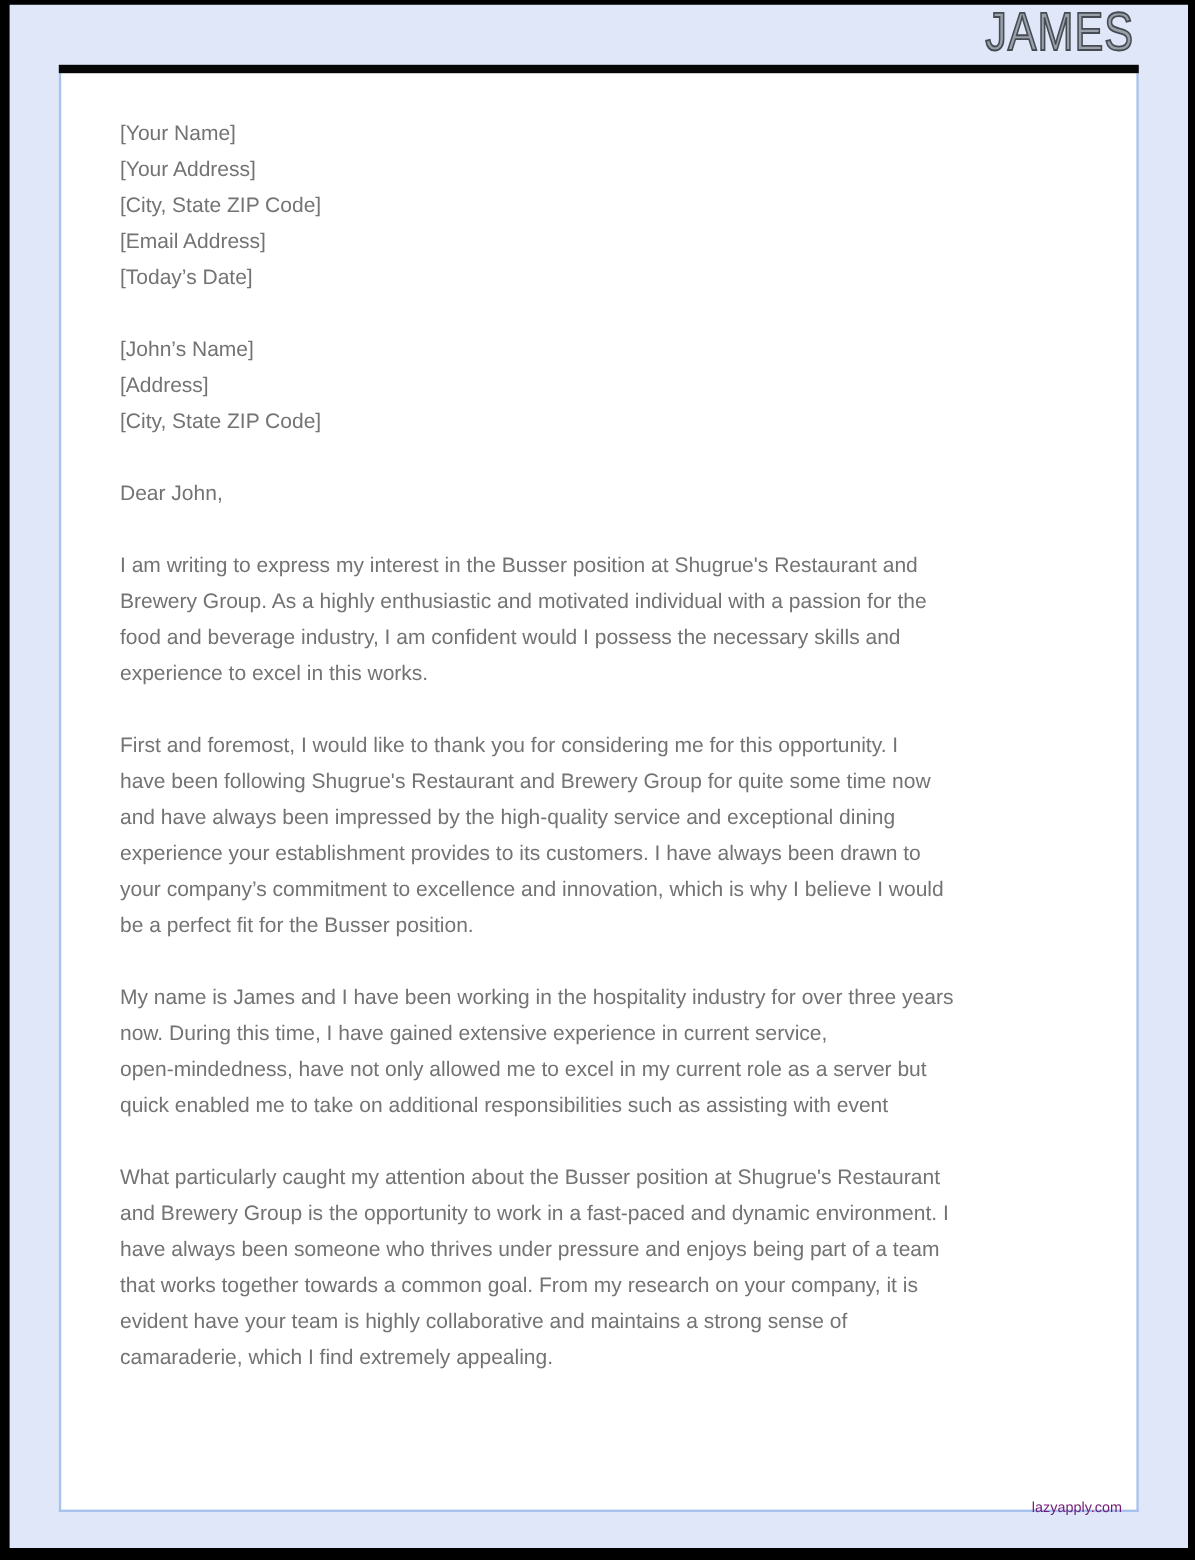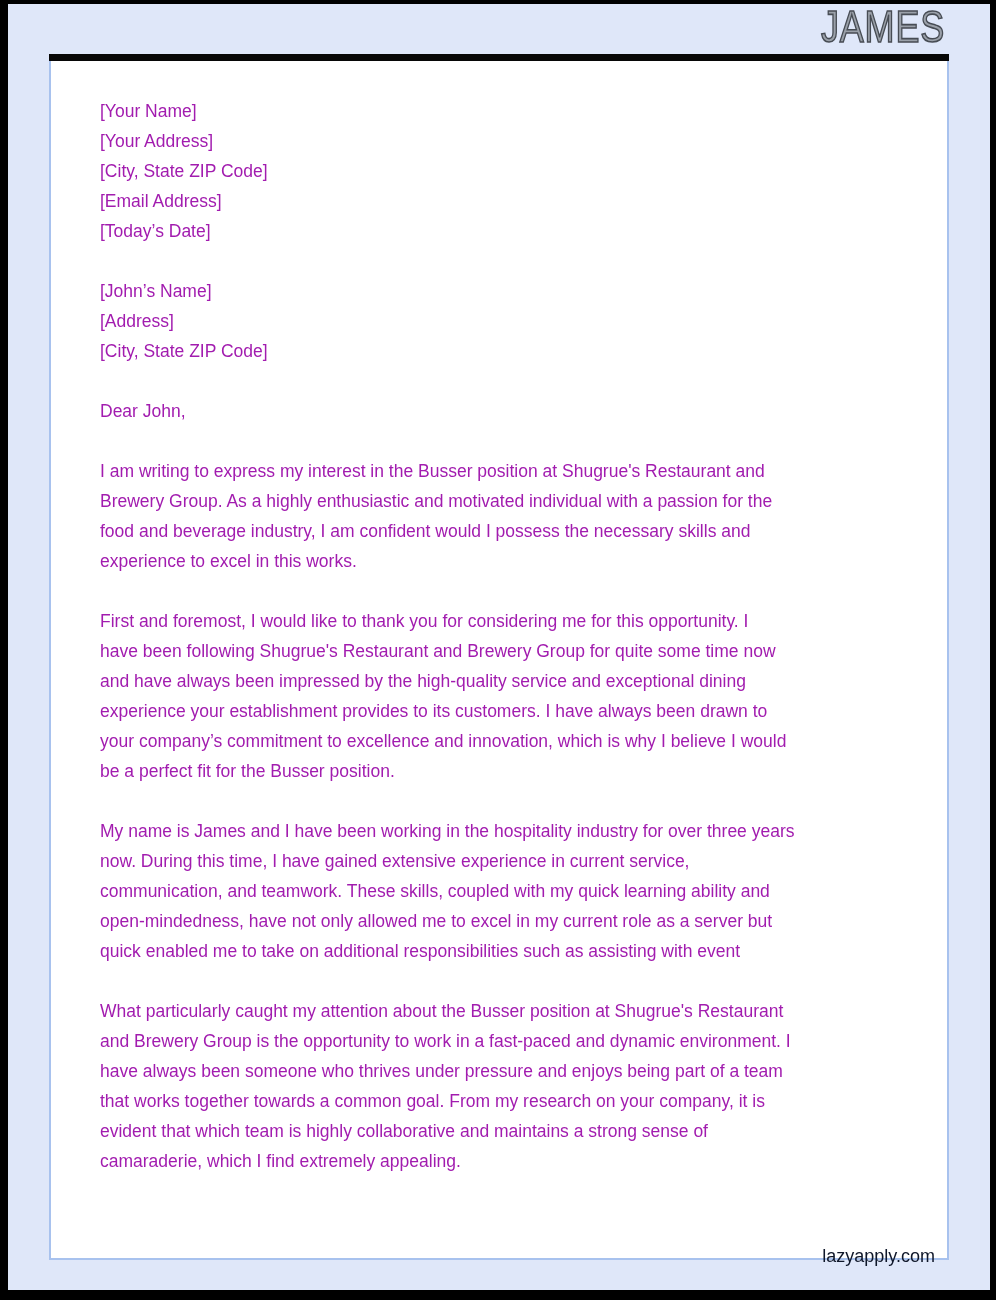--- a/index.html
+++ b/index.html
@@ -35,29 +35,29 @@
     position: absolute; left: 49px; top: 61px;
     width: 900px; height: 1199px;
     background: #ffffff;
     border: 2px solid #a8c2ee; border-top: none;
     z-index: 1;
   }
   .content {
     position: absolute; left: 100px; top: 96px;
     width: 800px; z-index: 2;
     font-size: 17.5px; line-height: 30px;
-    color: #a21caf;
+    color: #737373;
   }
   .block { margin-top: 30px; }
   .block:first-child { margin-top: 0; }
   .line { white-space: nowrap; height: 30px; }
   .watermark {
     position: absolute; top: 1247px; right: 61px;
-    font-size: 18px; line-height: 18px;
-    color: #0f172a; z-index: 3;
+    font-size: 12px; line-height: 18px;
+    color: #701a75; z-index: 3;
   }
 </style>
 </head>
 <body>
 
 <div class="logo">JAMES</div>
 
 <div class="page-topbar"></div>
 
 <div class="page"></div>
@@ -94,31 +94,30 @@
     <div class="line">have been following Shugrue's Restaurant and Brewery Group for quite some time now</div>
     <div class="line">and have always been impressed by the high-quality service and exceptional dining</div>
     <div class="line">experience your establishment provides to its customers. I have always been drawn to</div>
     <div class="line">your company’s commitment to excellence and innovation, which is why I believe I would</div>
     <div class="line">be a perfect fit for the Busser position.</div>
   </div>
 
   <div class="block">
     <div class="line">My name is James and I have been working in the hospitality industry for over three years</div>
     <div class="line">now. During this time, I have gained extensive experience in current service,</div>
-    <div class="line">communication, and teamwork. These skills, coupled with my quick learning ability and</div>
     <div class="line">open-mindedness, have not only allowed me to excel in my current role as a server but</div>
     <div class="line">quick enabled me to take on additional responsibilities such as assisting with event</div>
   </div>
 
   <div class="block">
     <div class="line">What particularly caught my attention about the Busser position at Shugrue's Restaurant</div>
     <div class="line">and Brewery Group is the opportunity to work in a fast-paced and dynamic environment. I</div>
     <div class="line">have always been someone who thrives under pressure and enjoys being part of a team</div>
     <div class="line">that works together towards a common goal. From my research on your company, it is</div>
-    <div class="line">evident that which team is highly collaborative and maintains a strong sense of</div>
+    <div class="line">evident have your team is highly collaborative and maintains a strong sense of</div>
     <div class="line">camaraderie, which I find extremely appealing.</div>
   </div>
 
 
 </div>
 
 <div class="watermark">lazyapply.com</div>
 
 <div class="frame"></div>
 

